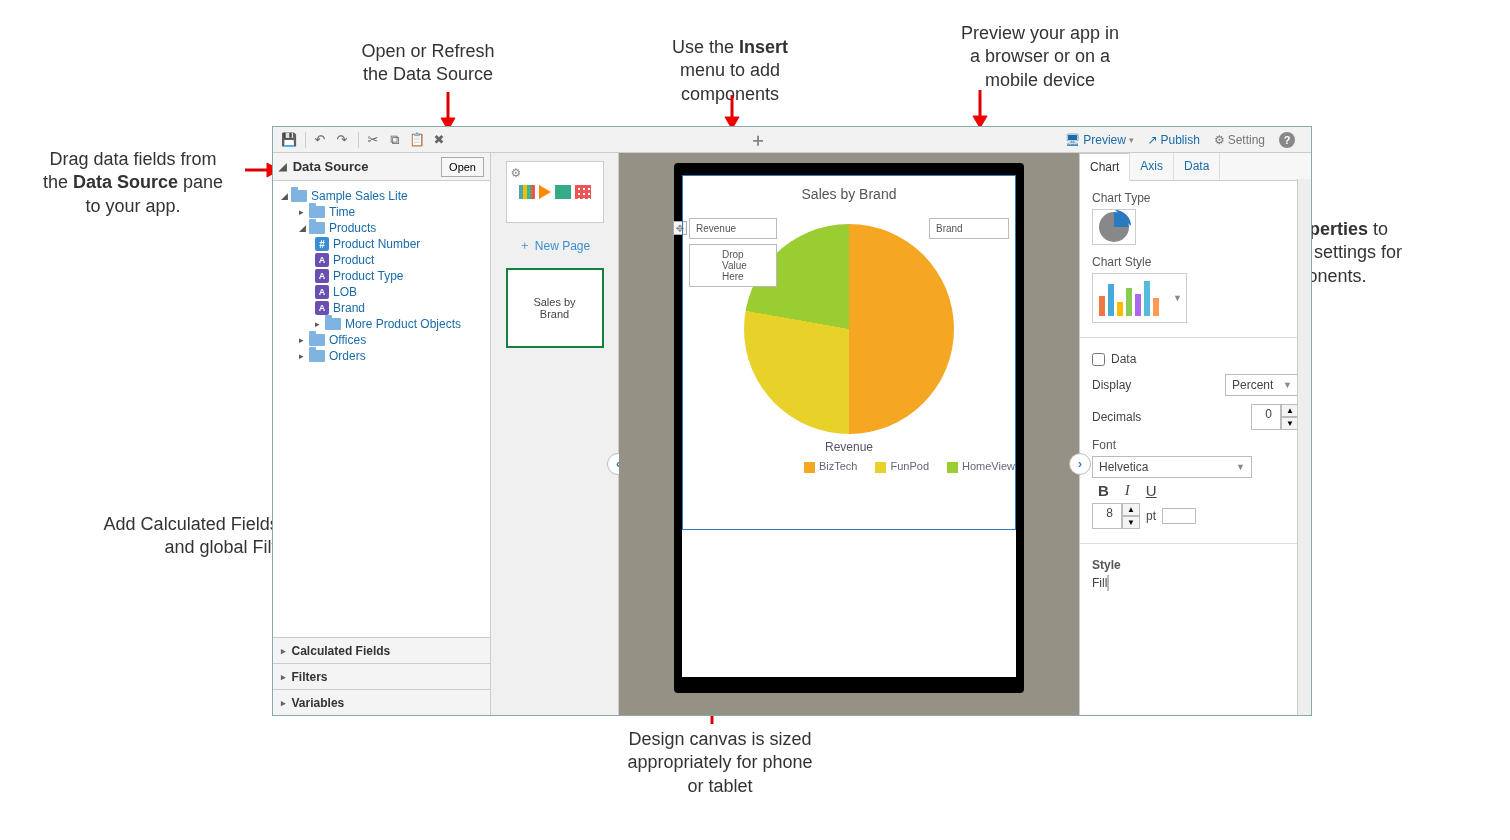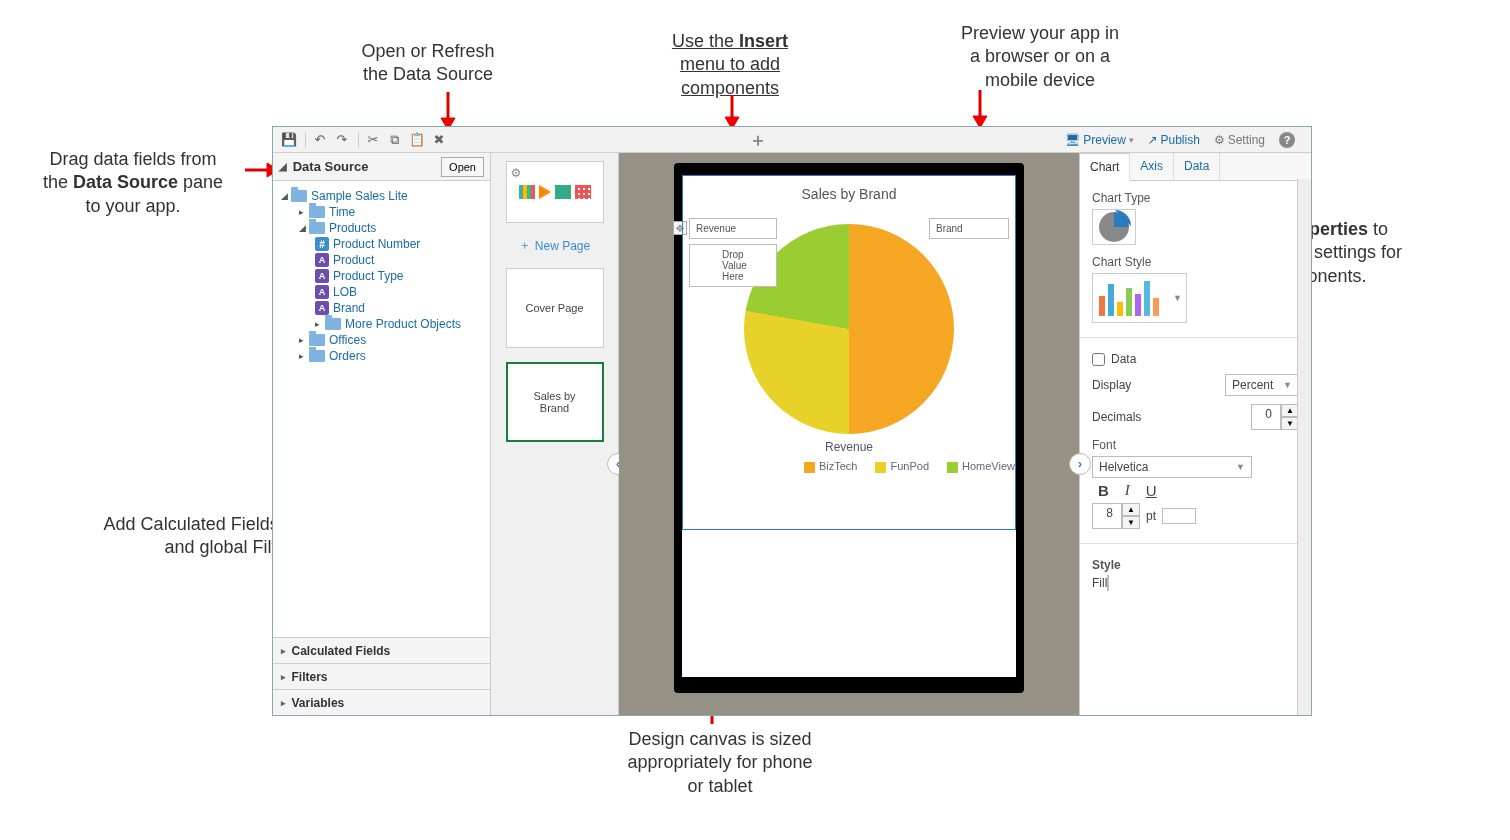--- a/index.html
+++ b/index.html
@@ -101,21 +101,21 @@
   .color-swatch { width:34px; height:16px; border:1px solid #bbb; background:#fff; cursor:pointer; }
   .section-hr { border:0; border-top:1px solid #ddd; margin:4px -12px; }
   .scroll-strip { width:14px; background:#eee; border-left:1px solid #ccc; position:absolute; right:0; top:26px; bottom:0; }
   .nav-circle.right { position:absolute; left:-11px; top:300px; width:22px; height:22px; border:1px solid #bbb; border-radius:50%; background:#fff; display:flex; align-items:center; justify-content:center; color:#2a7ac0; font-size:12px; font-weight:bold; cursor:pointer; }
 </style>
 </head>
 <body>
 
 <div class="callout" style="left:318px; top:40px; width:220px;"><span style="white-space:pre-line">Open or Refresh
 the Data Source</span></div>
-<div class="callout" style="left:630px; top:30px; width:200px;text-decoration:underline;"><span>Use the </span><b>Insert</b><span style="white-space:pre-line">
+<div class="callout" style="left:630px; top:36px; width:200px;"><span>Use the </span><b>Insert</b><span style="white-space:pre-line">
 menu to add
 components</span></div>
 <div class="callout" style="left:940px; top:22px; width:200px;"><span style="white-space:pre-line">Preview your app in
 a browser or on a
 mobile device</span></div>
 <div class="callout" style="left:8px; top:148px; width:250px;"><span style="white-space:pre-line">Drag data fields from
 the </span><b>Data Source</b><span style="white-space:pre-line"> pane
 to your app.</span></div>
 <div class="callout" style="left:78px; top:513px; width:310px;"><span style="white-space:pre-line">Add Calculated Fields, Variables
 and global Filters</span></div>
@@ -271,23 +271,20 @@
         <span class="gear2">⚙</span>
         <span class="chip bars"></span>
         <span class="chip play"></span>
         <span class="chip map"></span>
         <span class="chip grid"></span>
       </div>
       <div class="new-page">
           <span>＋</span>
           <span>New Page</span>
         </div>
-      <div class="page-thumb">
-          <span>Cover Page</span>
-        </div>
       <div class="page-thumb sel">
           <span style="white-space:pre-line">Sales by
 Brand</span>
         </div>
       <div class="nav-circle left">‹</div>
     </div>
 
     <div class="canvas-area">
       <div class="device">
         <div class="screen">

